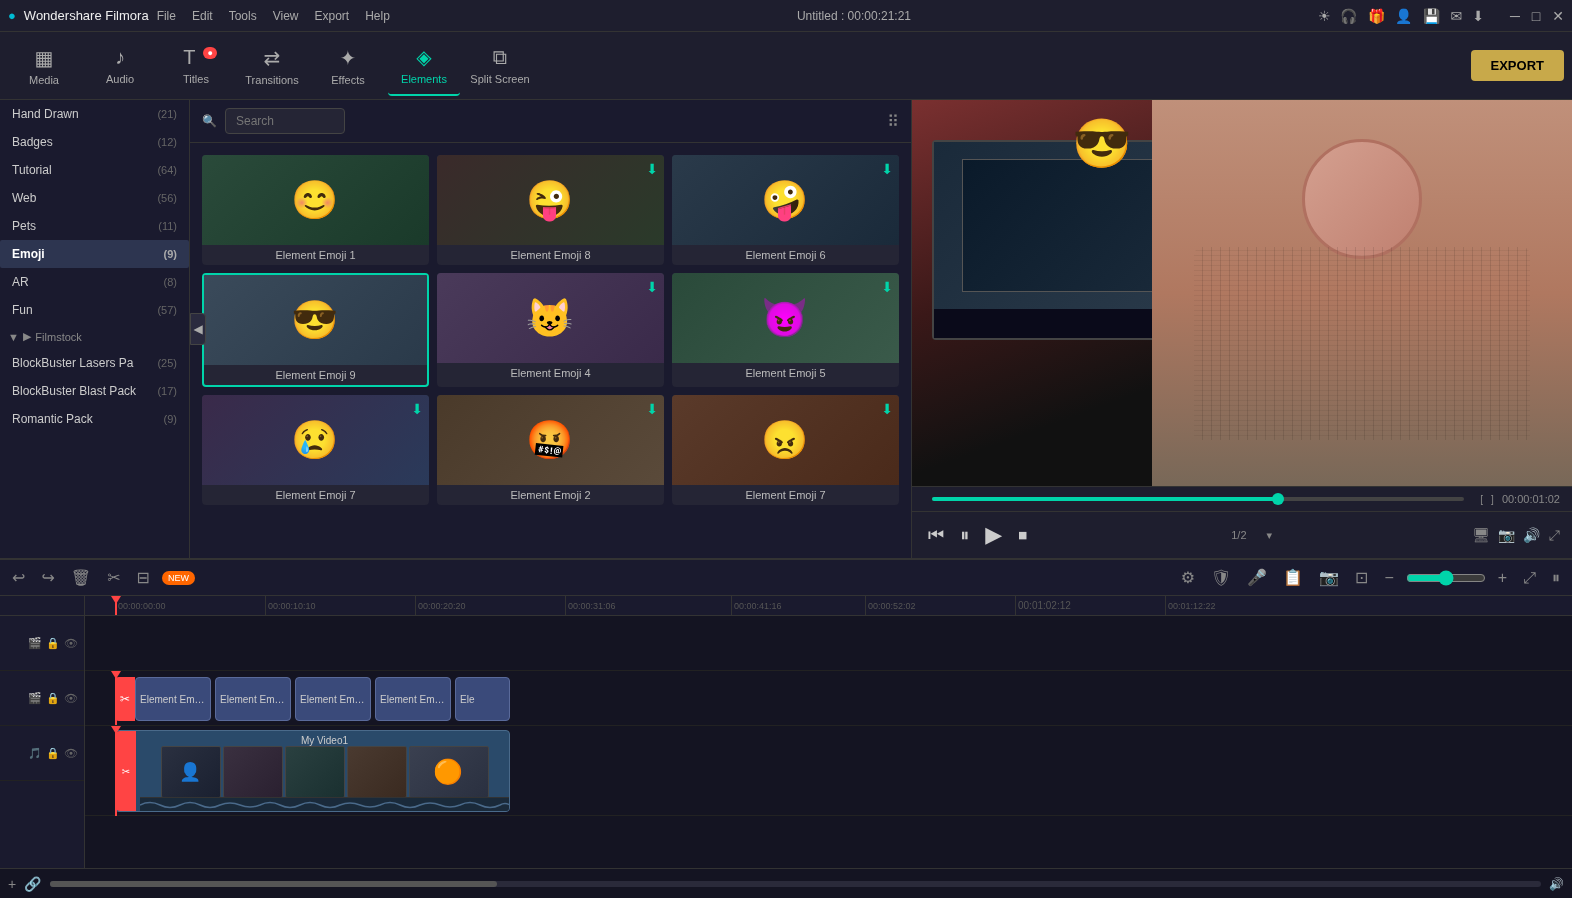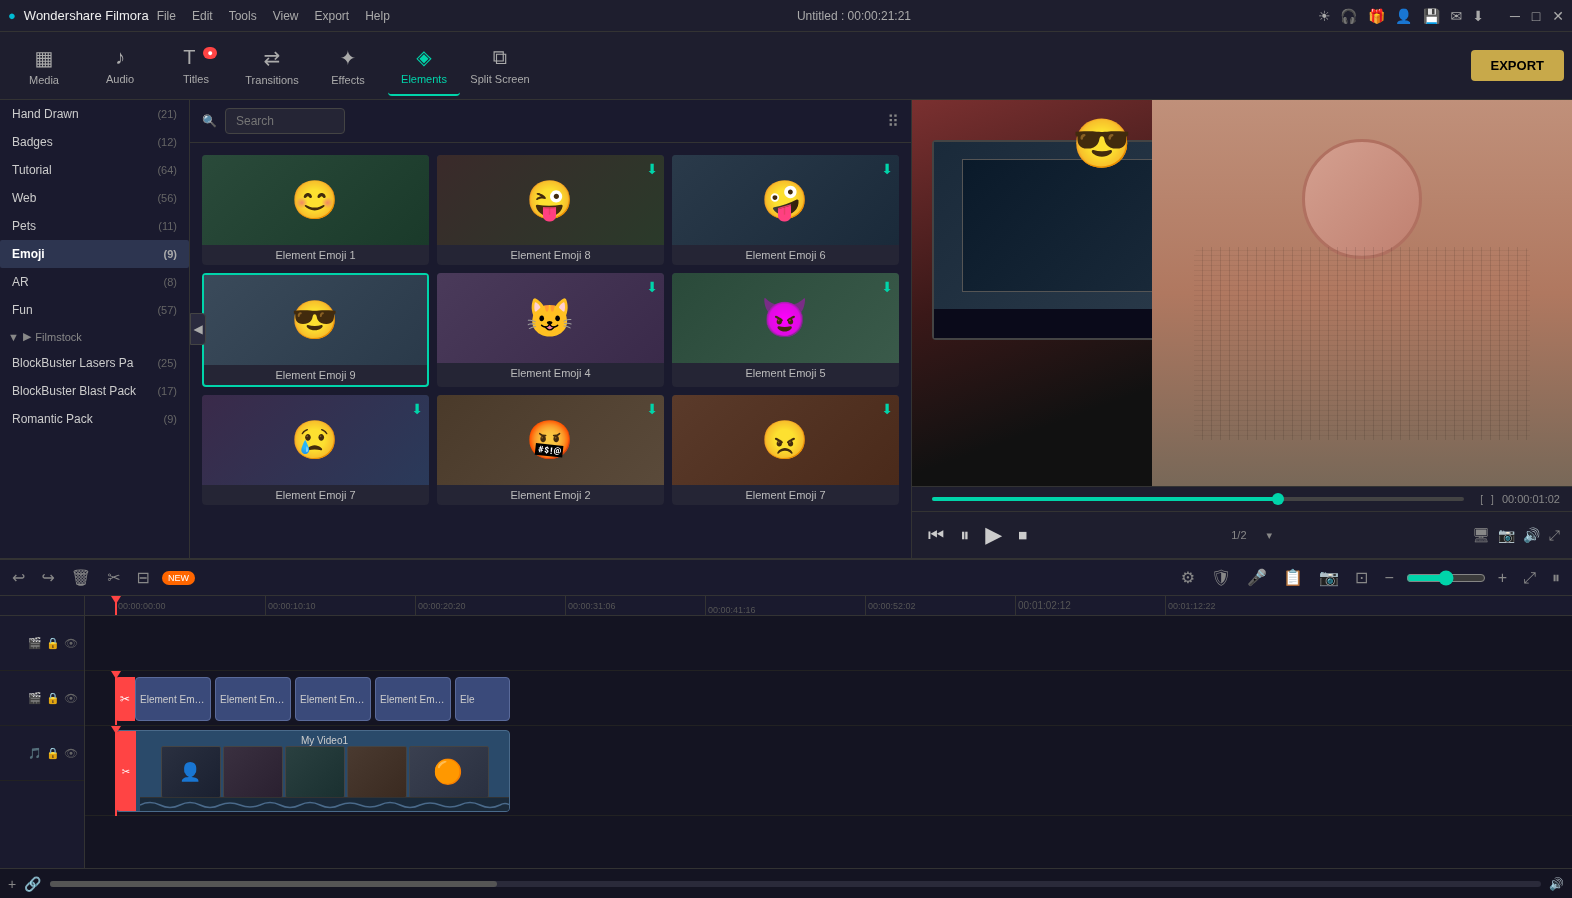--- a/index.html
+++ b/index.html
@@ -406,21 +406,21 @@
           </div>
         <div class="ruler-tick" style="left:180px;">
             <span style="font-size:9px;color:#555;">00:00:10:10</span>
           </div>
         <div class="ruler-tick" style="left:330px;">
             <span style="font-size:9px;color:#555;">00:00:20:20</span>
           </div>
         <div class="ruler-tick" style="left:480px;">
             <span style="font-size:9px;color:#555;">00:00:31:06</span>
           </div>
-        <div class="ruler-tick" style="left:620px;align-items:flex-end;">
+        <div class="ruler-tick" style="left:646px;">
             <span style="font-size:9px;color:#555;">00:00:41:16</span>
           </div>
         <div class="ruler-tick" style="left:780px;">
             <span style="font-size:9px;color:#555;">00:00:52:02</span>
           </div>
         <div class="ruler-tick" style="left:930px;">
             <span style="font-size:10px;color:#555;">00:01:02:12</span>
           </div>
         <div class="ruler-tick" style="left:1080px;">
             <span style="font-size:9px;color:#555;">00:01:12:22</span>

